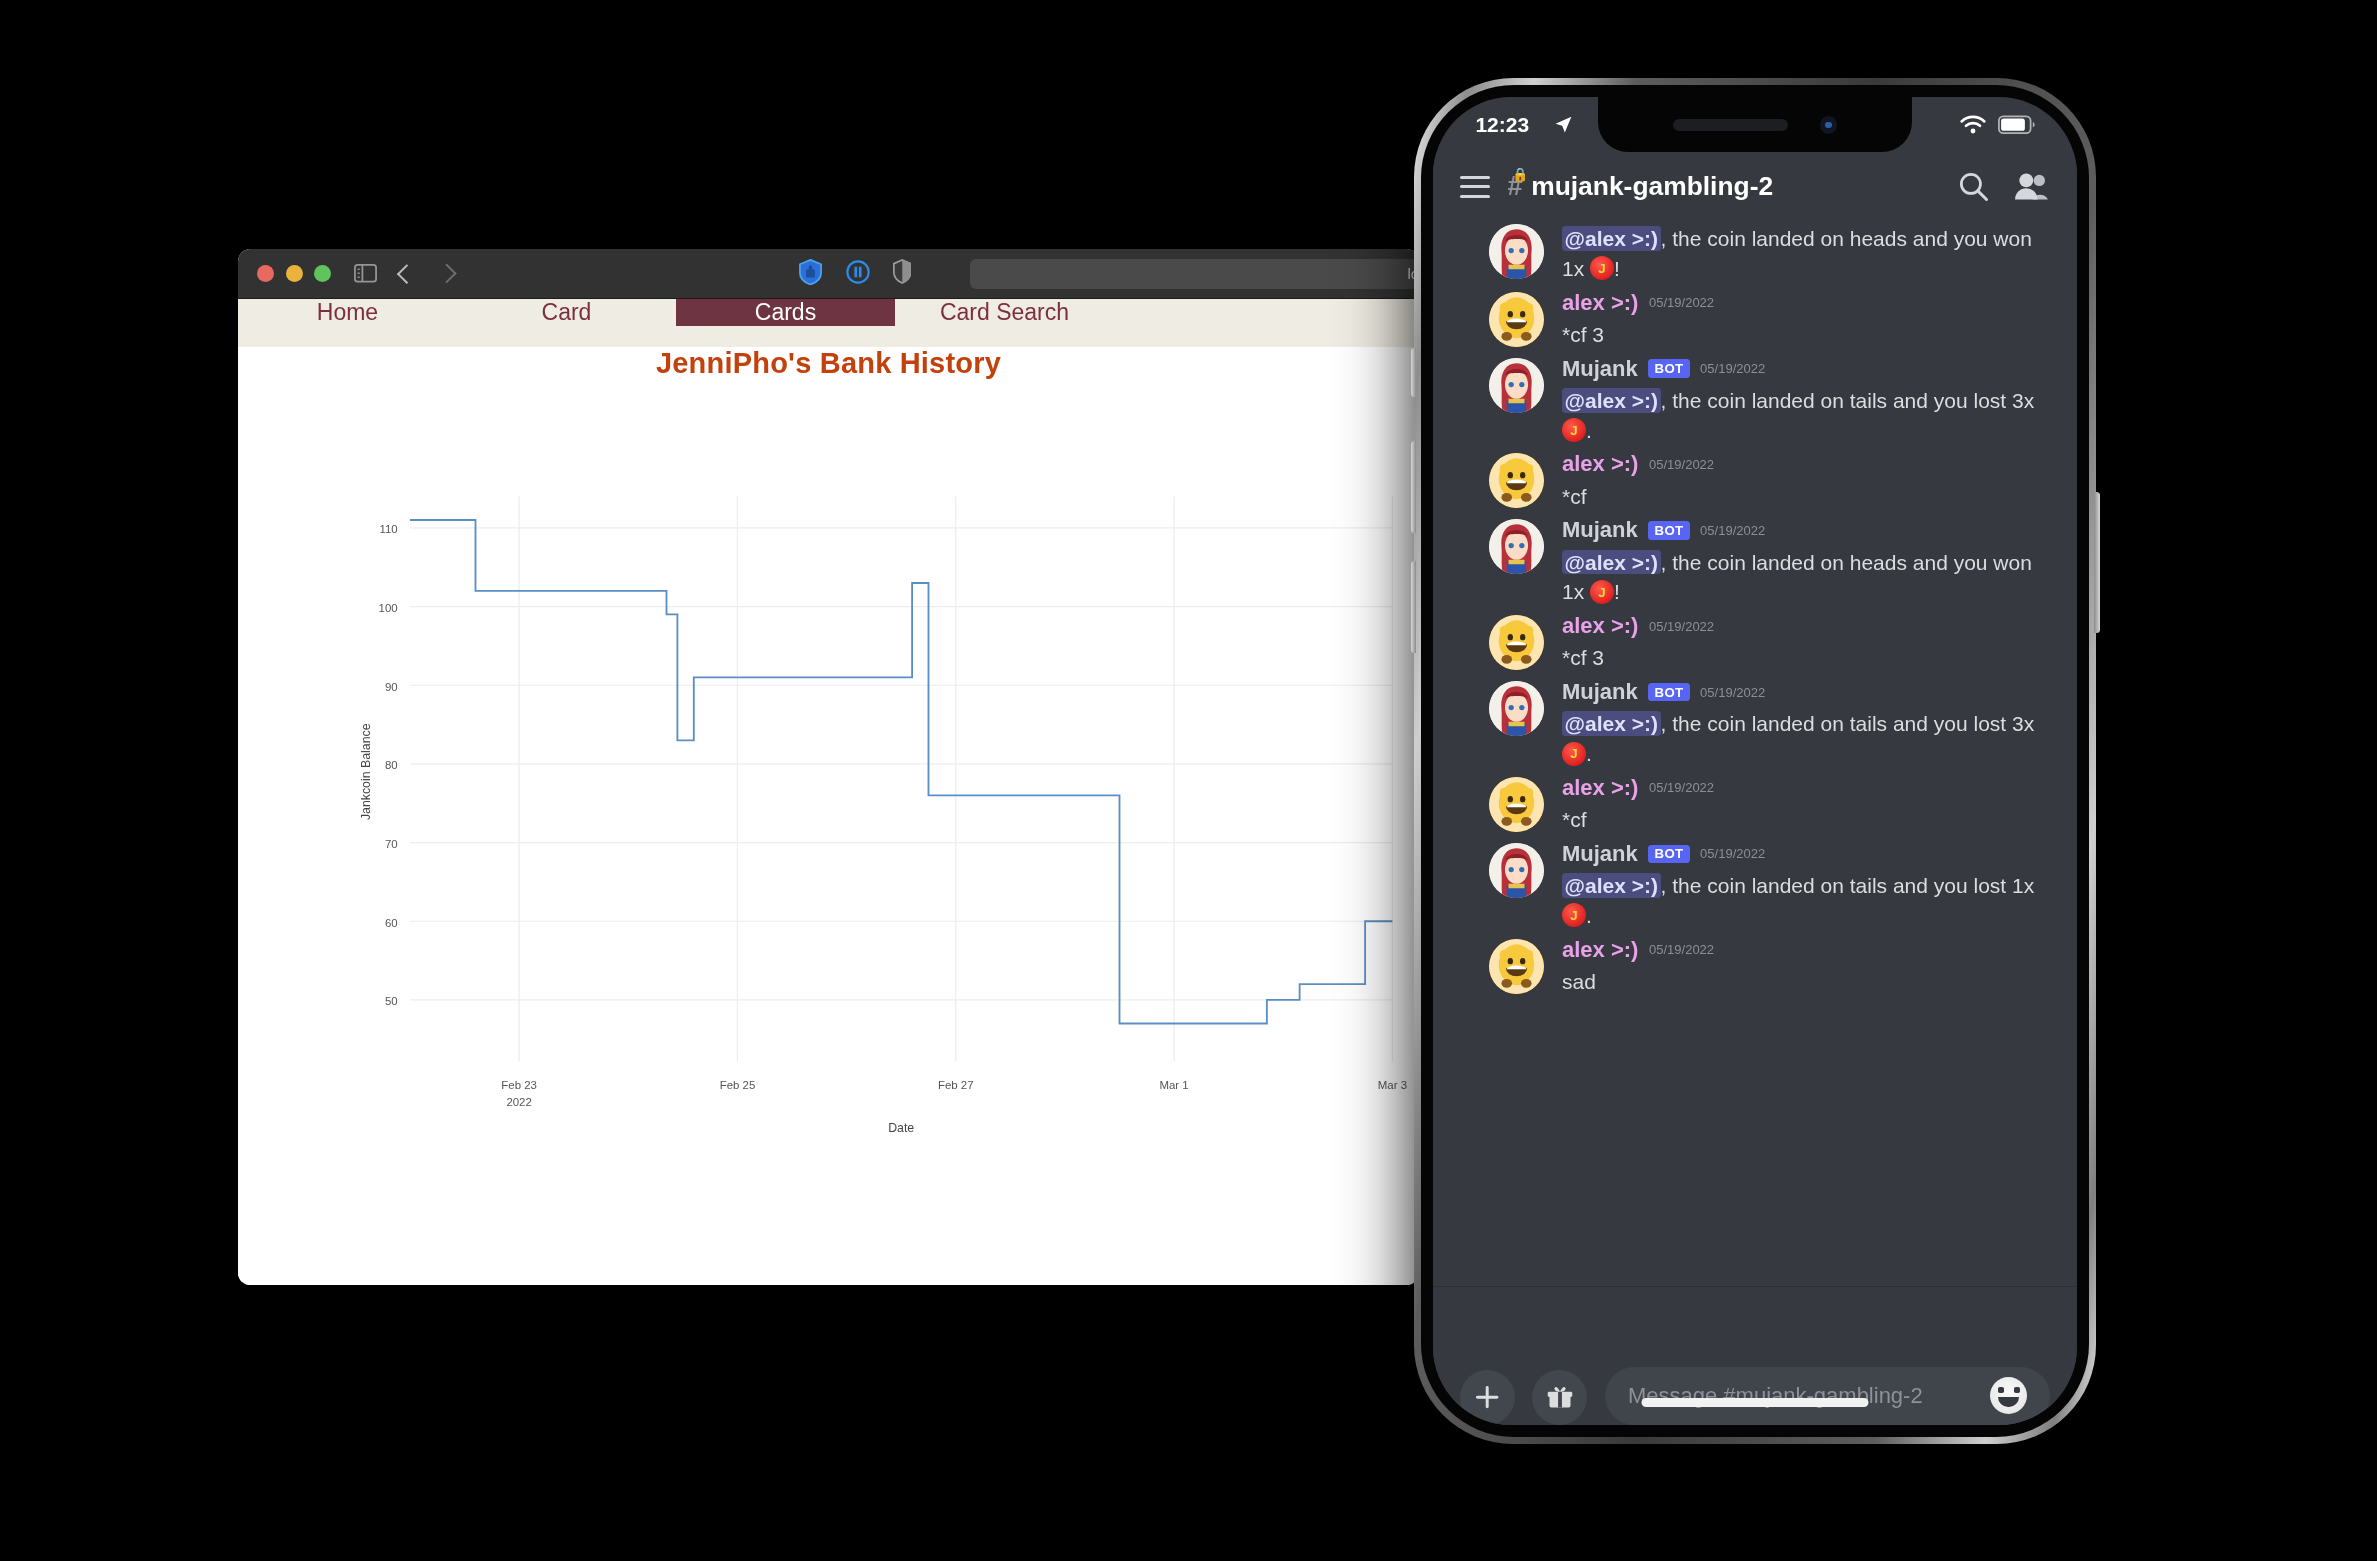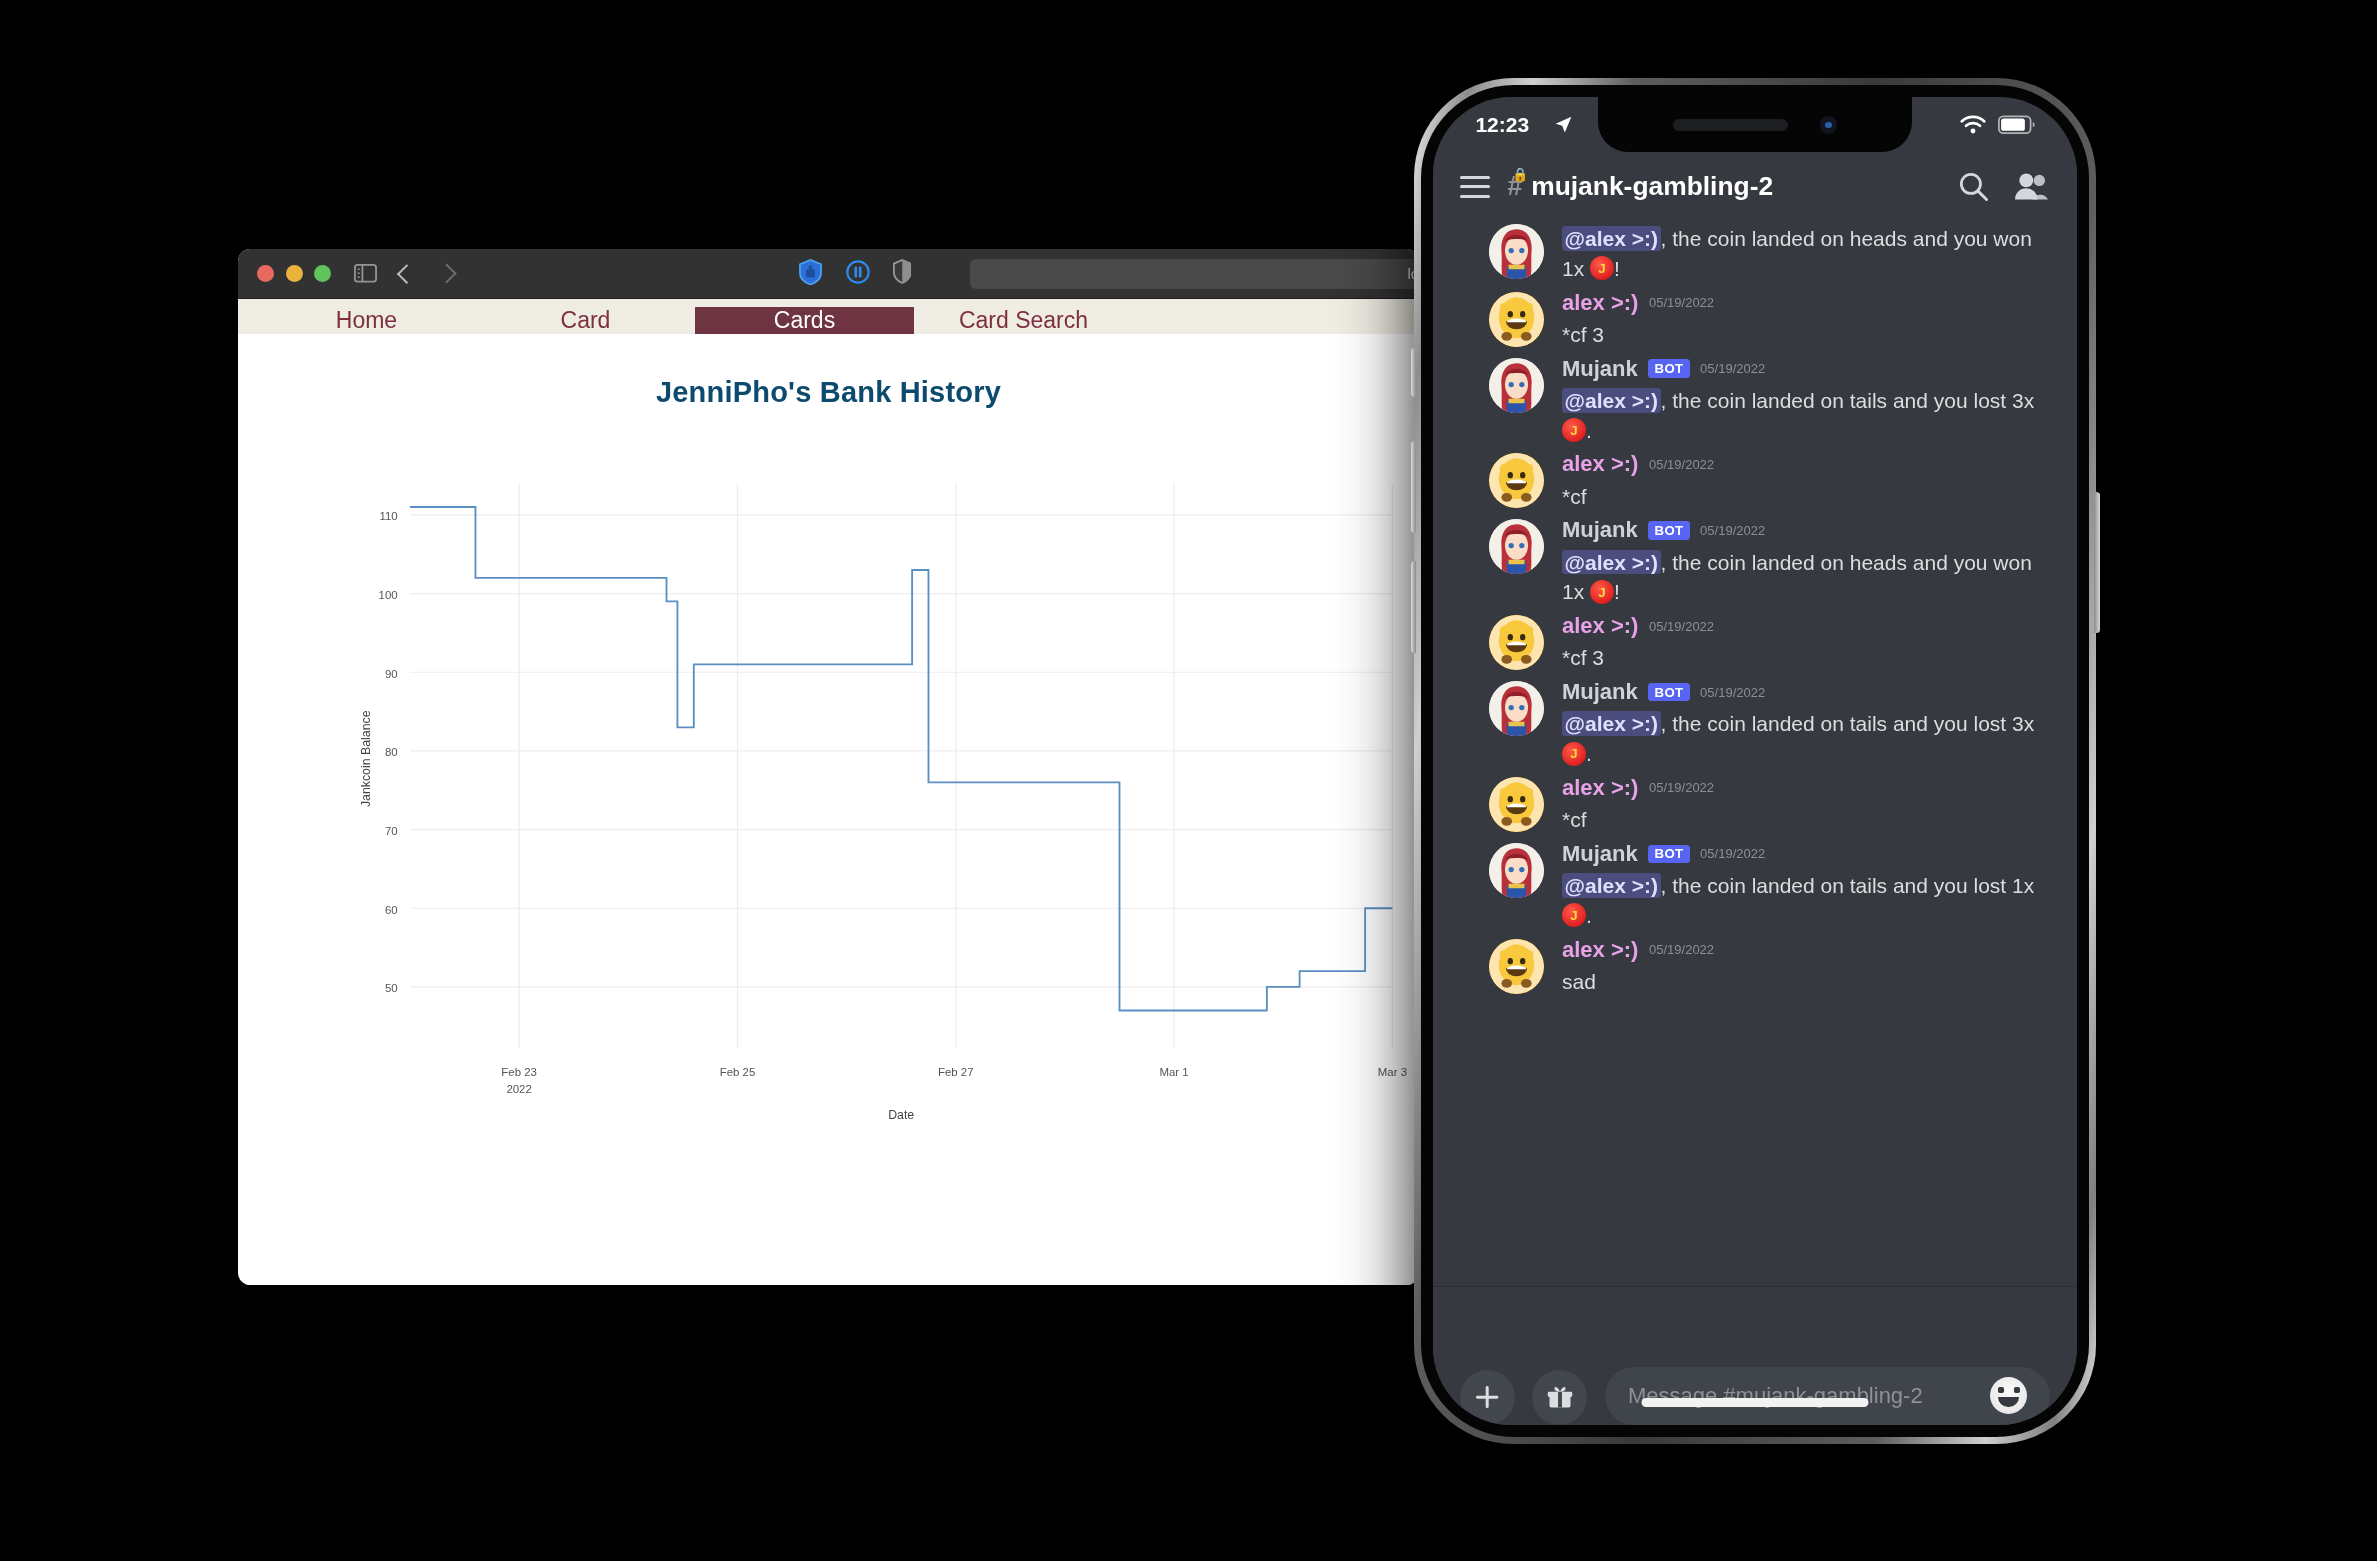--- a/index.html
+++ b/index.html
@@ -26,31 +26,31 @@
   .chev{width:11.5px;height:11.5px;border-left:2.3px solid #bcbcbc;border-bottom:2.3px solid #bcbcbc;}
   .chev.left{transform:rotate(45deg);}
   .chev.right{transform:rotate(-135deg);border-color:#6d6d6d;}
   .tb-right{display:flex;align-items:center;gap:23px;margin-left:344px;}
   #url-bar{
     position:absolute;left:732px;top:9.7px;width:934px;height:30px;
     background:#4a4a4a;border-radius:6.2px;display:flex;align-items:center;justify-content:center;
   }
   #url-bar span{color:#e3e3e3;font-size:15px;}
 
-  #tab-nav{height:35px;background:#efece3;display:flex;align-items:flex-end;padding-left:19px;}
+  #tab-nav{height:48px;background:#efece3;display:flex;align-items:flex-start;}
   .nav-tab{
     display:flex;align-items:center;justify-content:center;
     color:#7d2f3f;font-size:23px;min-width:159px;padding:0 30px;cursor:pointer;
   }
   .nav-tab.active{background:#6e3441;color:#fff;}
 
   #page-body{background:#fff;height:935px;position:relative;}
   #chart-title{
-    text-align:center;color:#0c4a6e;font-size:29px;font-weight:bold;
-    padding-top:42px;letter-spacing:0.2px;
+    text-align:center;color:#c2410c;font-size:29px;font-weight:bold;
+    letter-spacing:0.2px;
   }
   #chart-area{position:absolute;left:0;top:123px;width:1181px;height:793px;}
 
   
   #phone{
     position:absolute;left:1414px;top:78px;width:682px;height:1366px;
   }
   #phone-outer{
     position:absolute;inset:0;border-radius:99px;
     background:linear-gradient(100deg,#f0f0f0 0%,#8d8d8d 6%,#cfcfcf 13%,#5d5d5d 24%,#3a3a3a 50%,#5d5d5d 76%,#cfcfcf 88%,#7f7f7f 95%,#ededed 100%);

